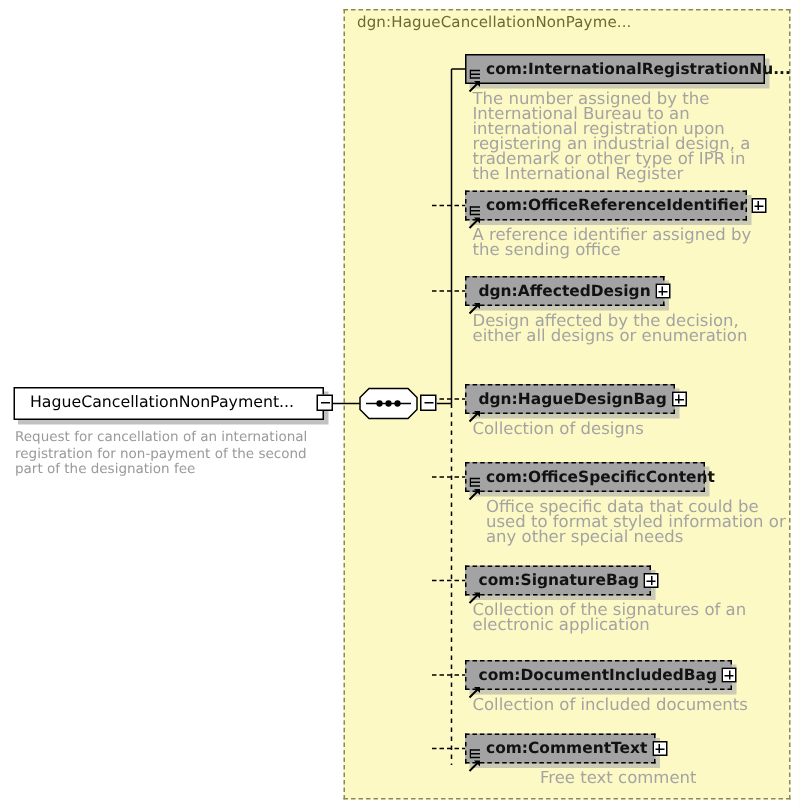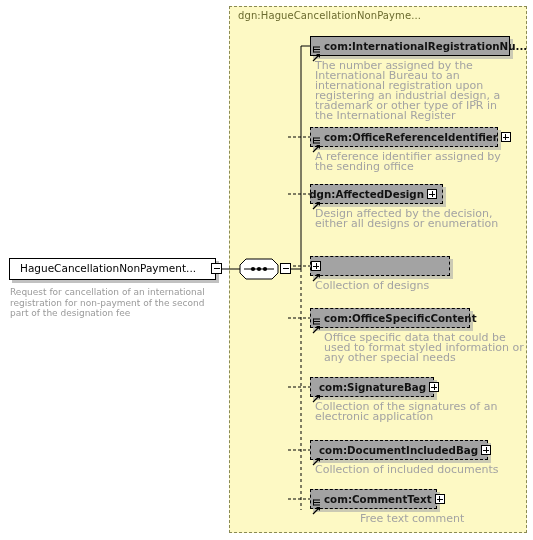--- a/index.html
+++ b/index.html
@@ -266,36 +266,37 @@
           <span class="arrow-mini"><svg width="9" height="9" viewBox="0 0 9 9">
               <line x1="1" y1="8" x2="7" y2="2" stroke="#000" stroke-width="1.3"></line>
               <polygon points="8,1 8,5 4,1" fill="#000"></polygon>
             </svg></span>
           <span class="node-label">com:OfficeReferenceIdentifier</span>
           <span class="node-toggle"></span>
         </div>
         <div class="node-desc" style="left: 5px; top: 25px;">A reference identifier assigned by the sending office</div>
       </div>
       <div class="node" style="left: 310px; top: 184px;">
-        <div class="node-box optional no-icon" style="width: 133px; justify-content: flex-end;">
+        <div class="node-box optional no-icon" style="width: 133px;">
           <span class="arrow-mini"><svg width="9" height="9" viewBox="0 0 9 9">
               <line x1="1" y1="8" x2="7" y2="2" stroke="#000" stroke-width="1.3"></line>
               <polygon points="8,1 8,5 4,1" fill="#000"></polygon>
             </svg></span>
           <span class="node-label">dgn:AffectedDesign</span>
           <span class="node-toggle"></span>
         </div>
         <div class="node-desc" style="left: 5px; top: 25px;">Design affected by the decision, either all designs or enumeration</div>
       </div>
       <div class="node" style="left: 310px; top: 256px;">
         <div class="node-box optional no-icon" style="width: 140px;">
           <span class="arrow-mini"><svg width="9" height="9" viewBox="0 0 9 9">
               <line x1="1" y1="8" x2="7" y2="2" stroke="#000" stroke-width="1.3"></line>
               <polygon points="8,1 8,5 4,1" fill="#000"></polygon>
             </svg></span>
+          <span class="node-label">dgn:HagueDesignBag</span>
           <span class="node-toggle"></span>
         </div>
         <div class="node-desc" style="left: 5px; top: 25px;">Collection of designs</div>
       </div>
       <div class="node" style="left: 310px; top: 308px;">
         <div class="node-box optional" style="width: 160px;">
           <span class="seq-mini"><svg width="8" height="7" viewBox="0 0 8 7">
               <line x1="0.5" y1="1" x2="7" y2="1" stroke="#000" stroke-width="1"></line>
               <line x1="0.5" y1="3.5" x2="7" y2="3.5" stroke="#000" stroke-width="1"></line>
               <line x1="0.5" y1="6" x2="7" y2="6" stroke="#000" stroke-width="1"></line>

